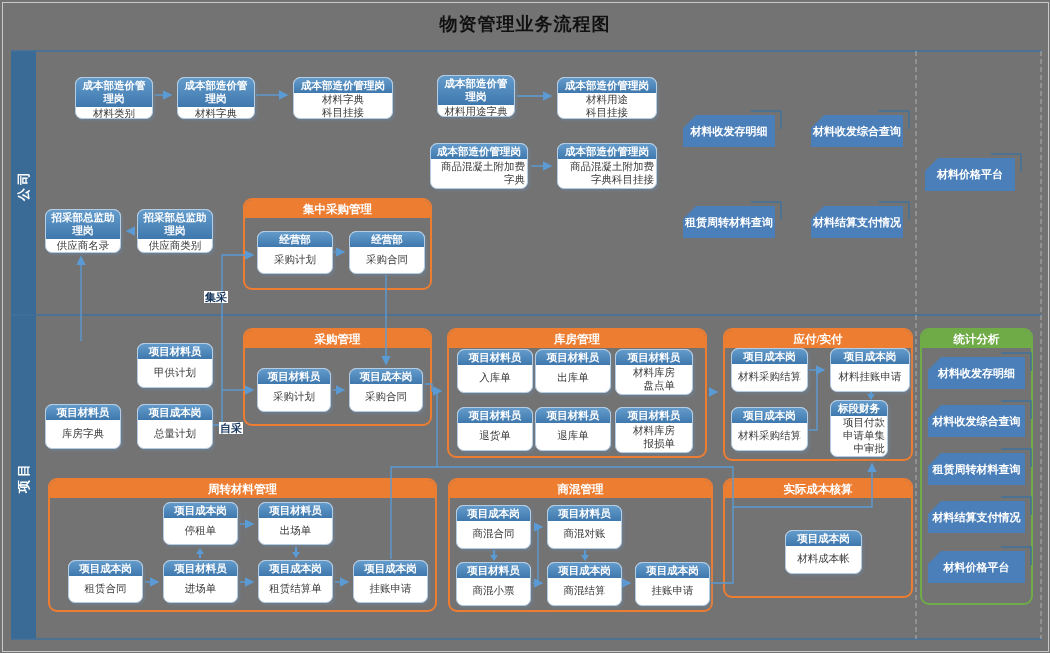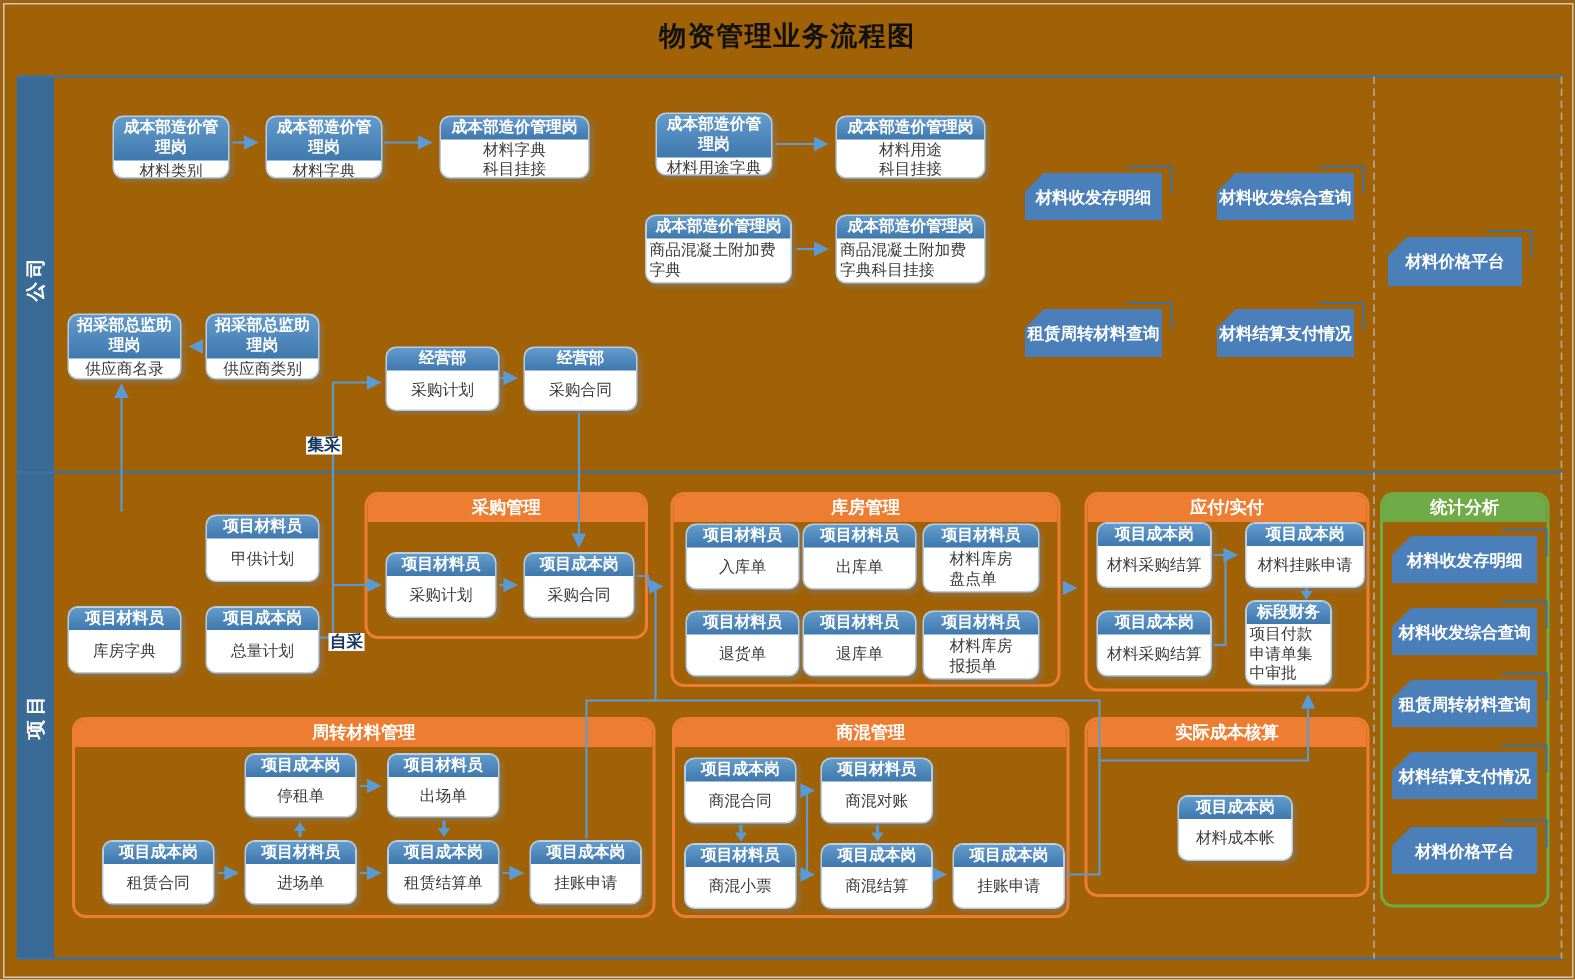--- a/index.html
+++ b/index.html
@@ -1,47 +1,50 @@
 <!DOCTYPE html>
 <html><head>
 <meta charset="utf-8">
 <style>
   html,body{margin:0;padding:0;background:#fff;font-family:"Liberation Sans","DejaVu Sans",sans-serif;}
-  #stage{position:relative;width:1050px;height:653px;background:#a16207;overflow:hidden;}
+  #stage{position:relative;width:1050px;height:653px;background:#737373;overflow:hidden;font-family:Liberation Serif, serif;}
   #frame{position:absolute;left:2px;top:2px;width:1045px;height:648px;border:1px solid #c9c9c9;}
   #title{position:absolute;left:0;top:12px;width:1050px;text-align:center;font-size:18px;font-weight:600;color:#111;letter-spacing:1px;z-index:4;}
   #sidebar{position:absolute;left:11px;top:51px;width:25px;height:588px;background:#3A6B96;z-index:1;}
   .lane-label{position:absolute;left:24px;color:#fff;font-size:13px;font-weight:bold;letter-spacing:3px;transform:translate(-50%,-50%) rotate(-90deg);white-space:nowrap;z-index:2;}
   svg.wires{position:absolute;left:0;top:0;z-index:2;pointer-events:none;}
   .sec{position:absolute;box-sizing:border-box;border:2px solid #ED7D31;border-radius:9px;overflow:hidden;background:transparent;z-index:1;}
   .sech{height:18px;line-height:18px;background:#ED7D31;color:#fff;font-size:11.5px;font-weight:bold;text-align:center;}
   .sec.green{border-color:#6FAC47;}
   .sec.green .sech{background:#6FAC47;}
   .node{position:absolute;box-sizing:border-box;background:#fff;border:1px solid #B5CDE4;border-radius:7px;box-shadow:2px 2px 3px rgba(110,140,175,.35);display:flex;flex-direction:column;overflow:hidden;z-index:3;}
   .nh{background:linear-gradient(#639BCB,#3F78AD);color:#fff;font-size:10.5px;font-weight:bold;text-align:center;line-height:1.28;padding:1px 3px;}
-  .nb{flex:1;display:flex;align-items:center;justify-content:center;font-size:10.5px;color:#3a3a3a;text-align:left;line-height:1.2;white-space:pre-line;padding:1px 2px;}
+  .nb{flex:1;display:flex;align-items:center;justify-content:center;font-size:10.5px;color:#3a3a3a;text-align:right;line-height:1.2;white-space:pre-line;padding:1px 2px;}
   .card{position:absolute;box-sizing:border-box;background:#4A7FBA;color:#fff;font-size:11px;font-weight:bold;display:flex;align-items:center;justify-content:center;text-align:center;clip-path:polygon(13px 0,100% 0,100% 100%,0 100%,0 13px);z-index:3;}
   .edge-label{position:absolute;font-size:11px;font-weight:bold;color:#17365D;background:#fff;padding:0 1px;z-index:4;line-height:1.1;}
   .conn{stroke:#5B9BD5;stroke-width:1.4;fill:none;}
   .thick{stroke:#5B9BD5;stroke-width:2.2;fill:none;}
   .ahead{fill:#5B9BD5;stroke:none;}
   .lane{stroke:#41719C;stroke-width:1.6;fill:none;}
   .dash{stroke:#b0b0b0;stroke-width:1;stroke-dasharray:5 3;fill:none;}
   .brk{stroke:#41719C;stroke-width:1.4;fill:none;}
 </style>
 </head>
 <body>
 
 <div id="stage">
   <div id="frame"></div>
   <div id="title">物资管理业务流程图</div>
   <div id="sidebar"></div>
   <div class="lane-label" style="top:185px;">公司</div>
   <div class="lane-label" style="top:477px;">项目</div>
 
+  <div class="sec" style="left:243px;top:198px;width:189px;height:92px;">
+    <div class="sech">集中采购管理</div>
+  </div>
   <div class="sec" style="left:243px;top:328px;width:189px;height:98px;">
     <div class="sech">采购管理</div>
   </div>
   <div class="sec" style="left:447px;top:328px;width:260px;height:130px;">
     <div class="sech">库房管理</div>
   </div>
   <div class="sec" style="left:723px;top:328px;width:190px;height:133px;">
     <div class="sech">应付/实付</div>
   </div>
   <div class="sec" style="left:48px;top:478px;width:389px;height:134px;">

